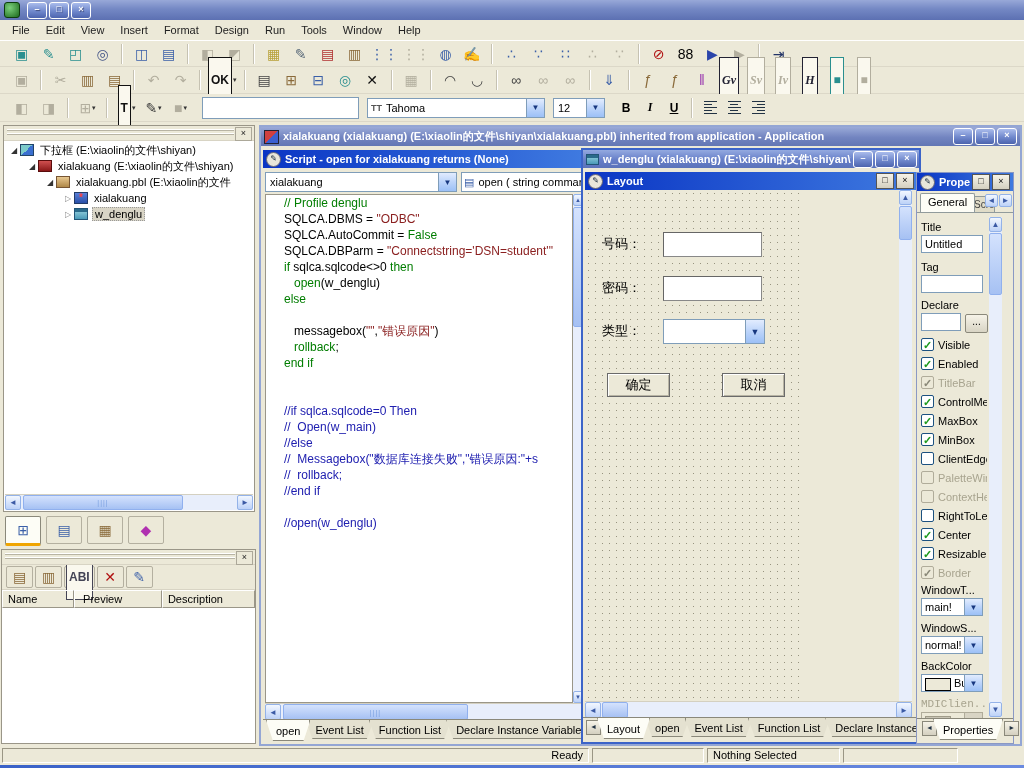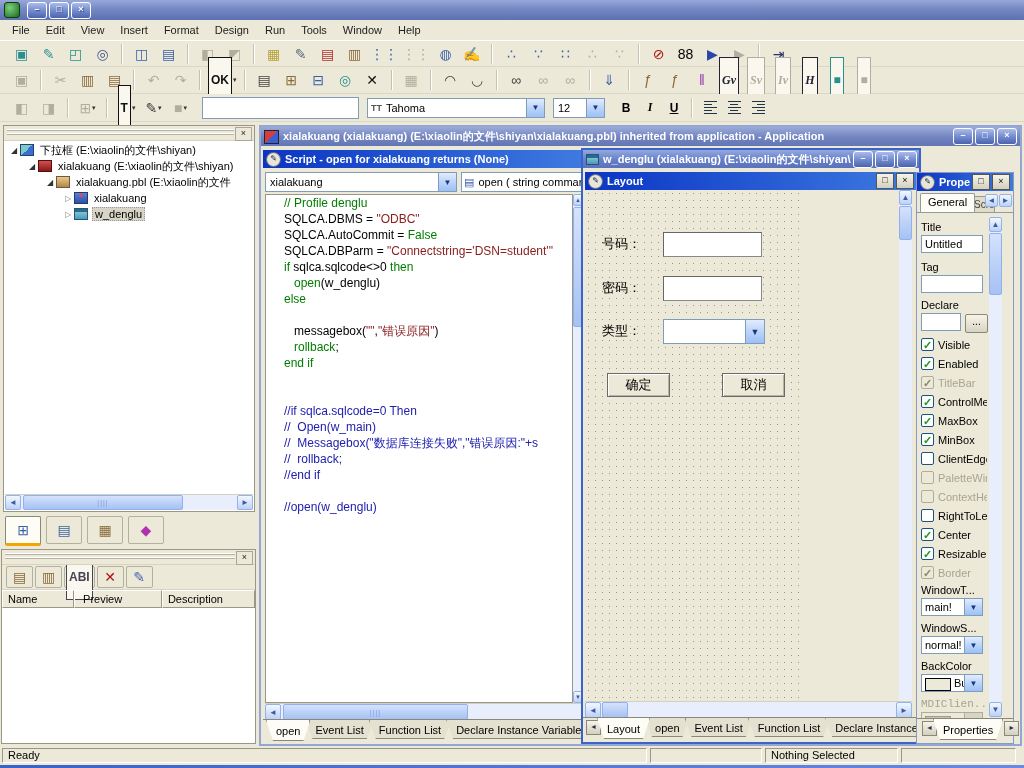--- a/index.html
+++ b/index.html
@@ -600,20 +600,21 @@
           <div class="code-line"><span class="c-p">   </span><span class="c-g">open</span><span class="c-p">(w_denglu)</span></div>
           <div class="code-line"><span class="c-g">else</span></div>
           <div class="code-line"> </div>
           <div class="code-line"><span class="c-p">   messagebox(</span><span class="c-s">""</span><span class="c-p">,</span><span class="c-s">"错误原因"</span><span class="c-p">)</span></div>
           <div class="code-line"><span class="c-p">   </span><span class="c-g">rollback</span><span class="c-p">;</span></div>
           <div class="code-line"><span class="c-g">end if</span></div>
           <div class="code-line"> </div>
           <div class="code-line"> </div>
           <div class="code-line"><span class="c-n">//if sqlca.sqlcode=0 Then</span></div>
           <div class="code-line"><span class="c-n">//  Open(w_main)</span></div>
+          <div class="code-line"><span class="c-n">//else</span></div>
           <div class="code-line"><span class="c-n">//  Messagebox("数据库连接失败","错误原因:"+s</span></div>
           <div class="code-line"><span class="c-n">//  rollback;</span></div>
           <div class="code-line"><span class="c-n">//end if</span></div>
           <div class="code-line"> </div>
           <div class="code-line"><span class="c-n">//open(w_denglu)</span></div>
         </div>
       <div class="vscroll" id="s-vscroll">
         <span class="sb-btn">▲</span>
         <span class="sb-thumb" style="height:120px;margin-top:1px;"></span>
         <span style="flex:1;"></span>
@@ -790,19 +791,19 @@
       </div>
       <div class="tabs-row" id="p-tabs">
         <span class="tab-arrow">◄</span>
         <span class="btab active">Properties</span>
         <span class="tab-arrow">►</span>
       </div>
     </div>
   </div>
 
   <div id="statusbar">
-    <span class="sb-cell" style="width:645px;">Ready</span>
+    <span class="sb-cell" style="width:587px;text-align:right;">Ready</span>
     <span class="sb-cell" style="width:112px;"></span>
     <span class="sb-cell" style="width:133px;">Nothing Selected</span>
     <span class="sb-cell" style="width:115px;"></span>
   </div>
   <div id="bottom-strip"></div>
 </div>
 
 </body></html>

